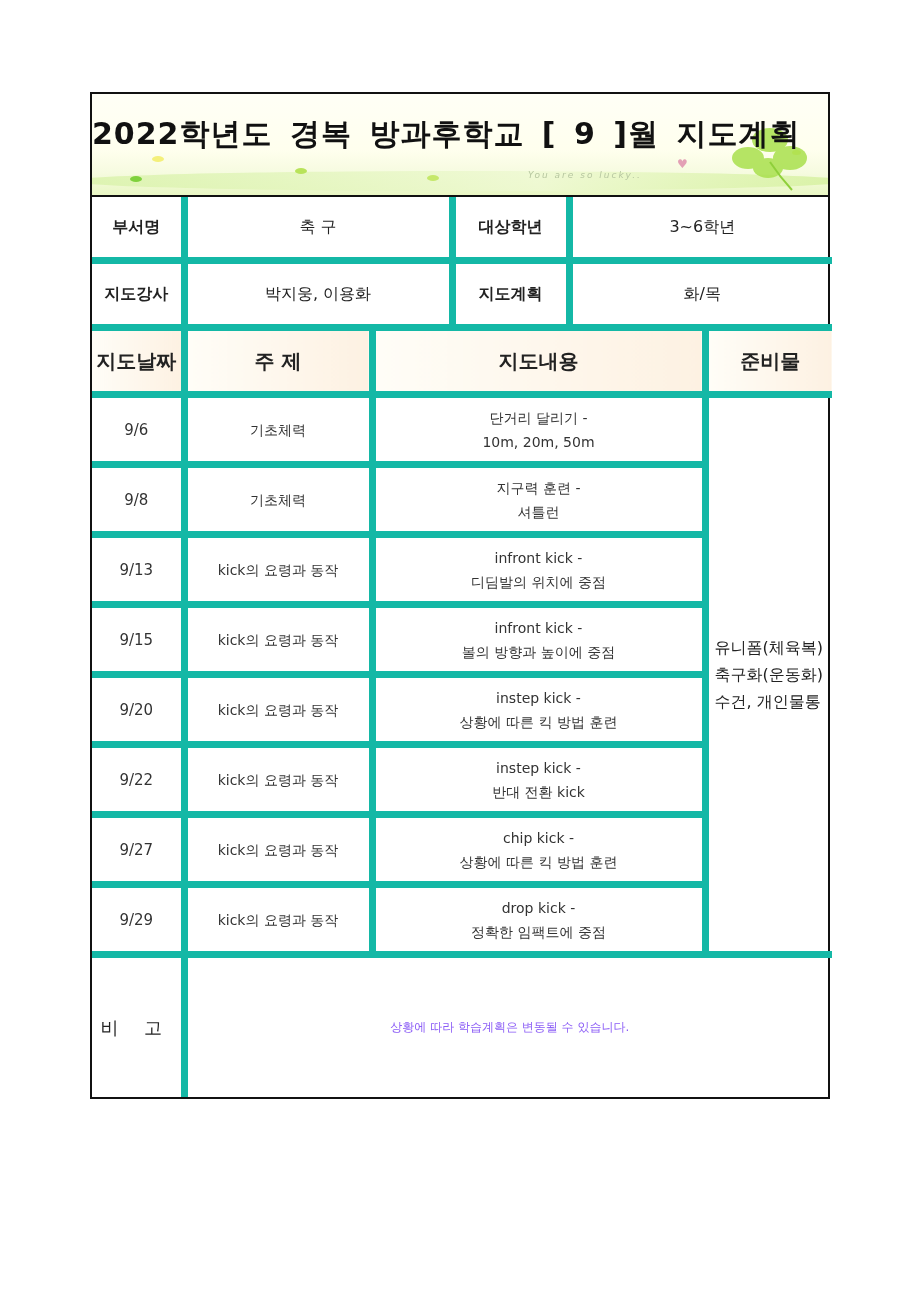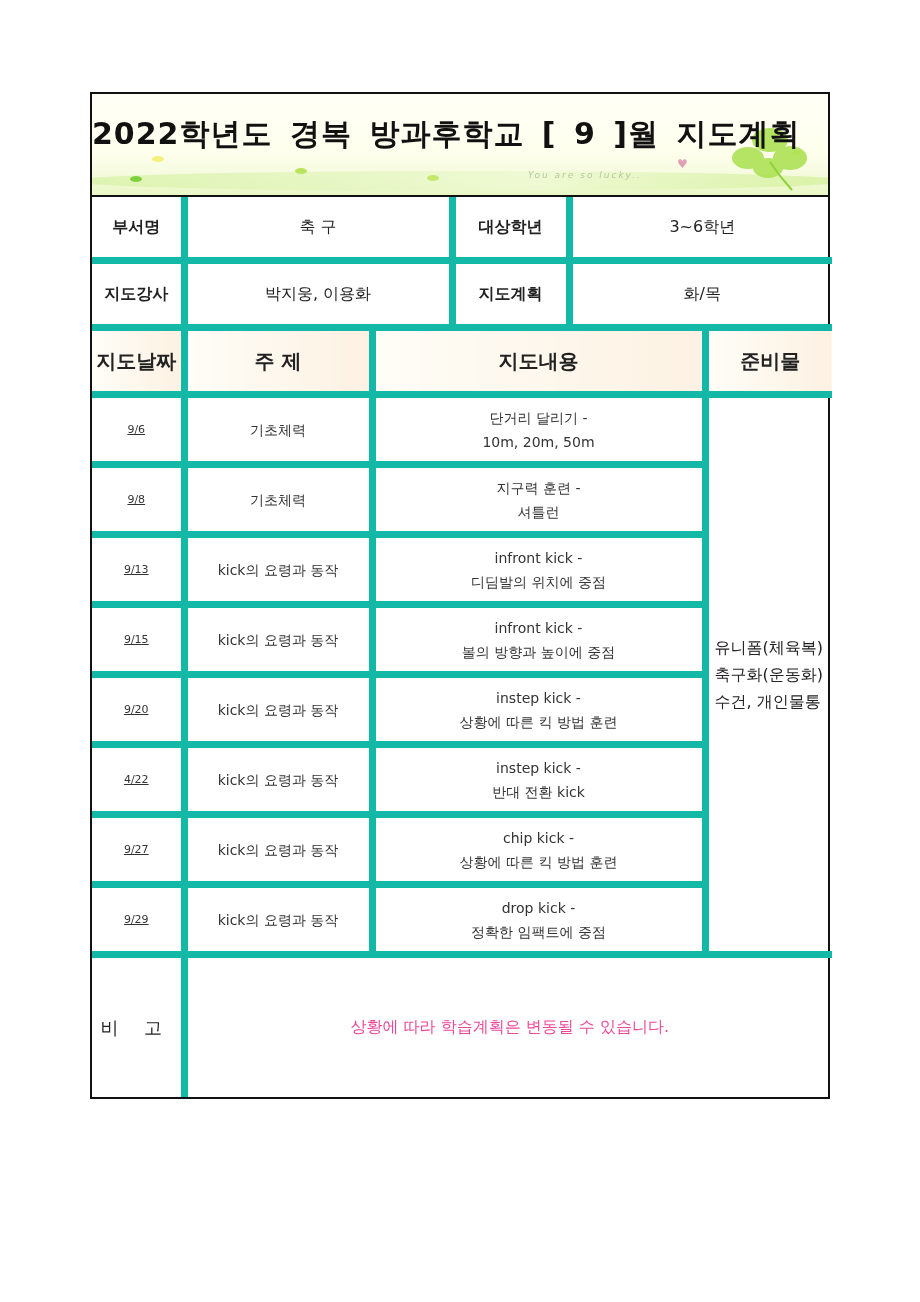--- a/index.html
+++ b/index.html
@@ -17,25 +17,25 @@
   .banner .dot { position: absolute; width: 12px; height: 6px; border-radius: 50%; }
   .banner .lucky { position: absolute; left: 436px; top: 76px; font-size: 9px; color: #b7c7a0; font-style: italic; letter-spacing: 2px; }
   .banner .clover { position: absolute; right: 18px; top: 28px; width: 80px; height: 70px; }
   .banner .heart { position: absolute; left: 585px; top: 66px; width: 12px; height: 8px; color: #e3a0b5; font-size: 12px; line-height: 8px; }
   table { border-collapse: collapse; width: 100%; table-layout: fixed; }
   td { border: 7px solid #14b8a6; text-align: center; vertical-align: middle; padding: 0; }
   .info td { height: 60px; font-size: 16px; }
   .info td.lab { font-weight: bold; }
   .hdr td { height: 60px; font-size: 20px; font-weight: bold; background: linear-gradient(90deg,#fffdf7 0%, #fdf1e2 100%); }
   .row td { height: 63px; font-size: 14px; color: #333; line-height: 24px; }
-  .row td.date { font-size: 11px; text-decoration: underline; }
+  .row td.date { font-size: 15px; }
   .row td.prep { font-size: 16px; line-height: 27px; color: #222; text-align: left; padding-left: 6px; }
   .note td { height: 139px; }
   .note td.lab { font-size: 18px; letter-spacing: 10px; margin-left: 6px; }
-  .note td.txt { font-size: 16px; color: #ec4899; }
+  .note td.txt { font-size: 12px; color: #8b5cf6; }
   table tr:first-child td { border-top: none; }
   table tr td:first-child { border-left: none; }
   table tr td:last-child { border-right: none; }
   table tr:last-child td { border-bottom: none; }
 </style>
 </head>
 <body>
 
 <div class="sheet">
   <div class="banner">
@@ -127,21 +127,21 @@
     </tr>
     <tr class="row">
       <td class="date">9/20</td>
       <td>kick의 요령과 동작</td>
       <td colspan="3">
             <div>instep kick -</div>
             <div>상황에 따른 킥 방법 훈련</div>
           </td>
     </tr>
     <tr class="row">
-      <td class="date">4/22</td>
+      <td class="date">9/22</td>
       <td>kick의 요령과 동작</td>
       <td colspan="3">
             <div>instep kick -</div>
             <div>반대 전환 kick</div>
           </td>
     </tr>
     <tr class="row">
       <td class="date">9/27</td>
       <td>kick의 요령과 동작</td>
       <td colspan="3">

